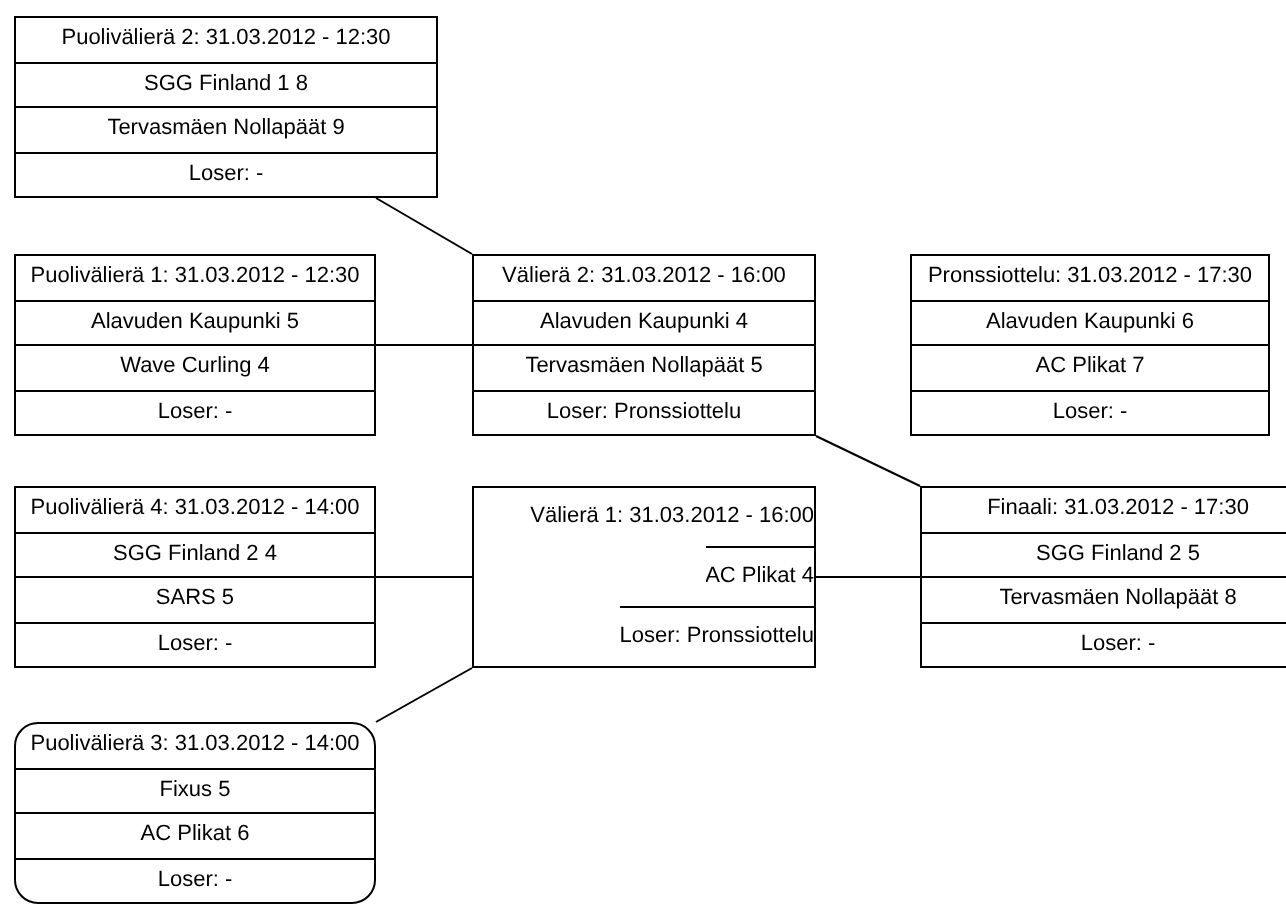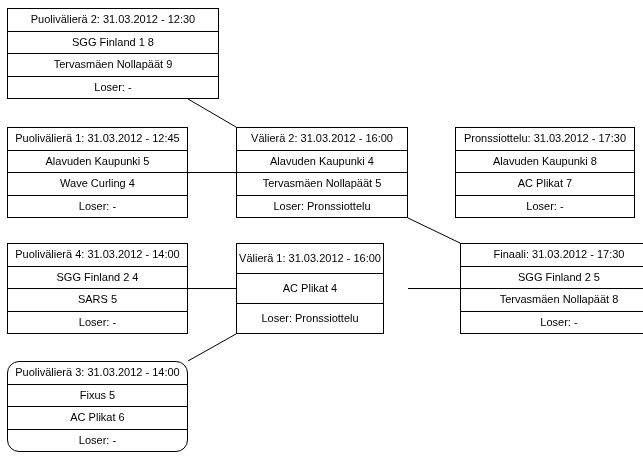--- a/index.html
+++ b/index.html
@@ -44,21 +44,21 @@
   }
   .match-row + .match-row {
     border-top: 1px solid #000000;
   }
   
   #box-qf2  { left: 7px;   top: 8px;   width: 212px; }
   #box-qf1  { left: 7px;   top: 127px; width: 181px; }
   #box-sf2  { left: 236px; top: 127px; width: 172px; }
   #box-br   { left: 455px; top: 127px; width: 180px; }
   #box-qf4  { left: 7px;   top: 243px; width: 181px; }
-  #box-sf1  { left: 236px; top: 243px; width: 148px; }
+  #box-sf1  { left: 236px; top: 243px; width: 172px; align-items: flex-end; }
   #box-fin  { left: 460px; top: 243px; width: 198px; }
   #box-qf3  { left: 7px;   top: 361px; width: 181px; border-radius: 12px; }
   .conn {
     stroke: #000000;
     stroke-width: 1;
     fill: none;
   }
 </style>
 </head>
 <body>
@@ -75,36 +75,36 @@
   </svg>
 
   <div class="match-box" id="box-qf2">
     <div class="match-row">Puolivälierä 2: 31.03.2012 - 12:30</div>
     <div class="match-row">SGG Finland 1 8</div>
     <div class="match-row">Tervasmäen Nollapäät 9</div>
     <div class="match-row">Loser: -</div>
   </div>
 
   <div class="match-box" id="box-qf1">
-    <div class="match-row">Puolivälierä 1: 31.03.2012 - 12:45</div>
+    <div class="match-row">Puolivälierä 1: 31.03.2012 - 12:30</div>
     <div class="match-row">Alavuden Kaupunki 5</div>
     <div class="match-row">Wave Curling 4</div>
     <div class="match-row">Loser: -</div>
   </div>
 
   <div class="match-box" id="box-sf2">
     <div class="match-row">Välierä 2: 31.03.2012 - 16:00</div>
     <div class="match-row">Alavuden Kaupunki 4</div>
     <div class="match-row">Tervasmäen Nollapäät 5</div>
     <div class="match-row">Loser: Pronssiottelu</div>
   </div>
 
   <div class="match-box" id="box-br">
     <div class="match-row">Pronssiottelu: 31.03.2012 - 17:30</div>
-    <div class="match-row">Alavuden Kaupunki 8</div>
+    <div class="match-row">Alavuden Kaupunki 6</div>
     <div class="match-row">AC Plikat 7</div>
     <div class="match-row">Loser: -</div>
   </div>
 
   <div class="match-box" id="box-qf4">
     <div class="match-row">Puolivälierä 4: 31.03.2012 - 14:00</div>
     <div class="match-row">SGG Finland 2 4</div>
     <div class="match-row">SARS 5</div>
     <div class="match-row">Loser: -</div>
   </div>

